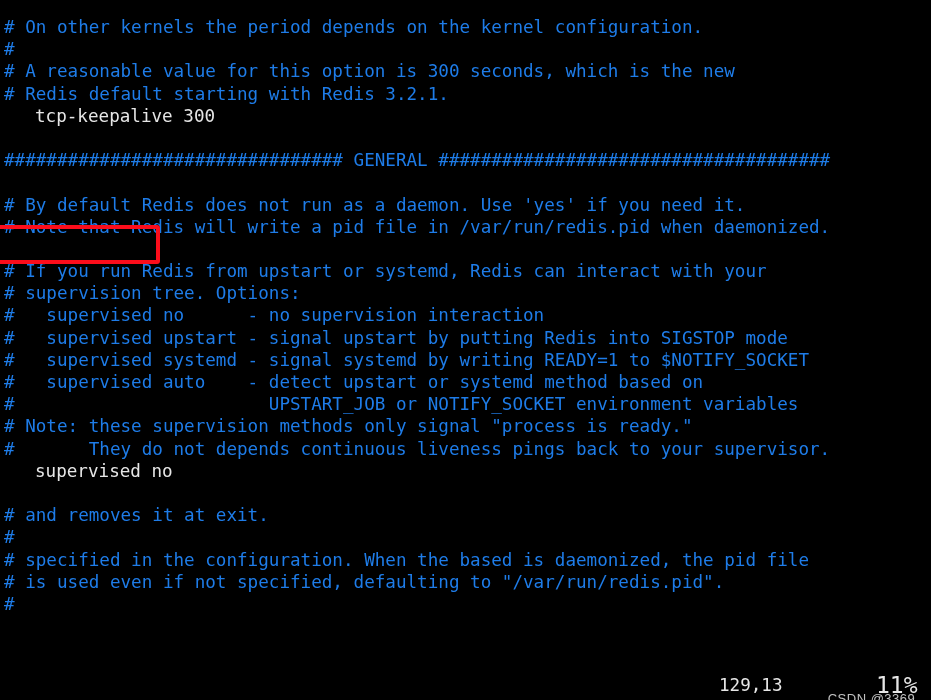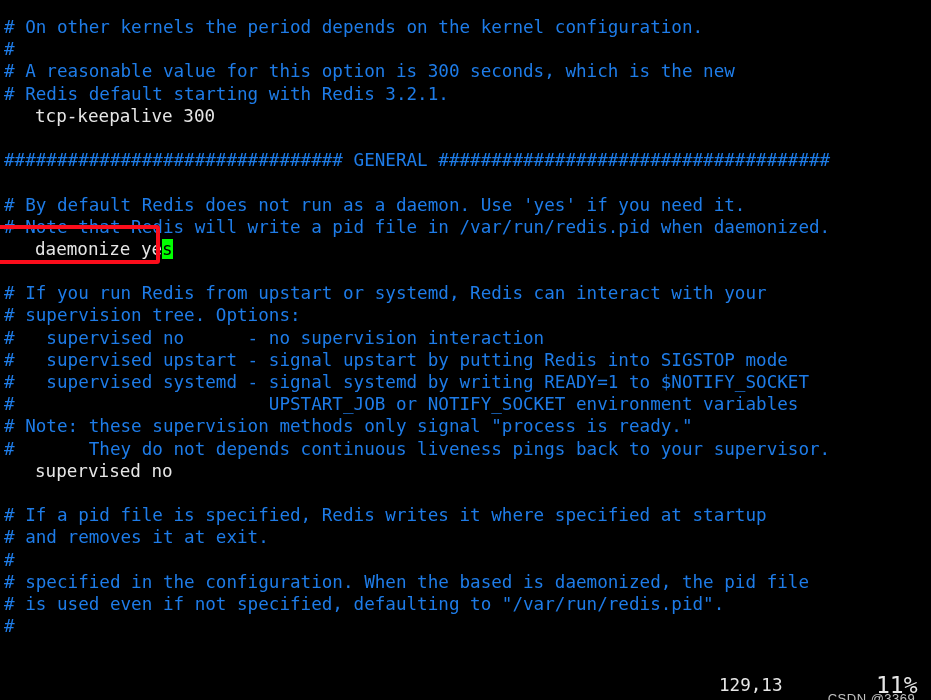--- a/index.html
+++ b/index.html
@@ -112,33 +112,32 @@
       <div class="line comment"># On other kernels the period depends on the kernel configuration.</div>
       <div class="line comment">#</div>
       <div class="line comment"># A reasonable value for this option is 300 seconds, which is the new</div>
       <div class="line comment"># Redis default starting with Redis 3.2.1.</div>
       <div class="line code">tcp-keepalive 300</div>
       <div class="line blank"> </div>
       <div class="line comment">################################ GENERAL #####################################</div>
       <div class="line blank"> </div>
       <div class="line comment"># By default Redis does not run as a daemon. Use 'yes' if you need it.</div>
       <div class="line comment"># Note that Redis will write a pid file in /var/run/redis.pid when daemonized.</div>
-      <div class="line code"><span>daemonize ye</span><span class="cursor">s</span><span></span></div>
       <div class="line blank"> </div>
       <div class="line comment"># If you run Redis from upstart or systemd, Redis can interact with your</div>
       <div class="line comment"># supervision tree. Options:</div>
       <div class="line comment">#   supervised no      - no supervision interaction</div>
       <div class="line comment">#   supervised upstart - signal upstart by putting Redis into SIGSTOP mode</div>
       <div class="line comment">#   supervised systemd - signal systemd by writing READY=1 to $NOTIFY_SOCKET</div>
+      <div class="line comment">#   supervised auto    - detect upstart or systemd method based on</div>
       <div class="line comment">#                        UPSTART_JOB or NOTIFY_SOCKET environment variables</div>
       <div class="line comment"># Note: these supervision methods only signal "process is ready."</div>
       <div class="line comment">#       They do not depends continuous liveness pings back to your supervisor.</div>
       <div class="line code">supervised no</div>
       <div class="line blank"> </div>
-      <div class="line comment"># If a pid file is specified, Redis writes it where specified at startup</div>
       <div class="line comment"># and removes it at exit.</div>
       <div class="line comment">#</div>
       <div class="line comment"># specified in the configuration. When the based is daemonized, the pid file</div>
       <div class="line comment"># is used even if not specified, defaulting to "/var/run/redis.pid".</div>
       <div class="line comment">#</div>
     </div>
 
   <div id="annotation-box"></div>
 
   <div id="status-line">

